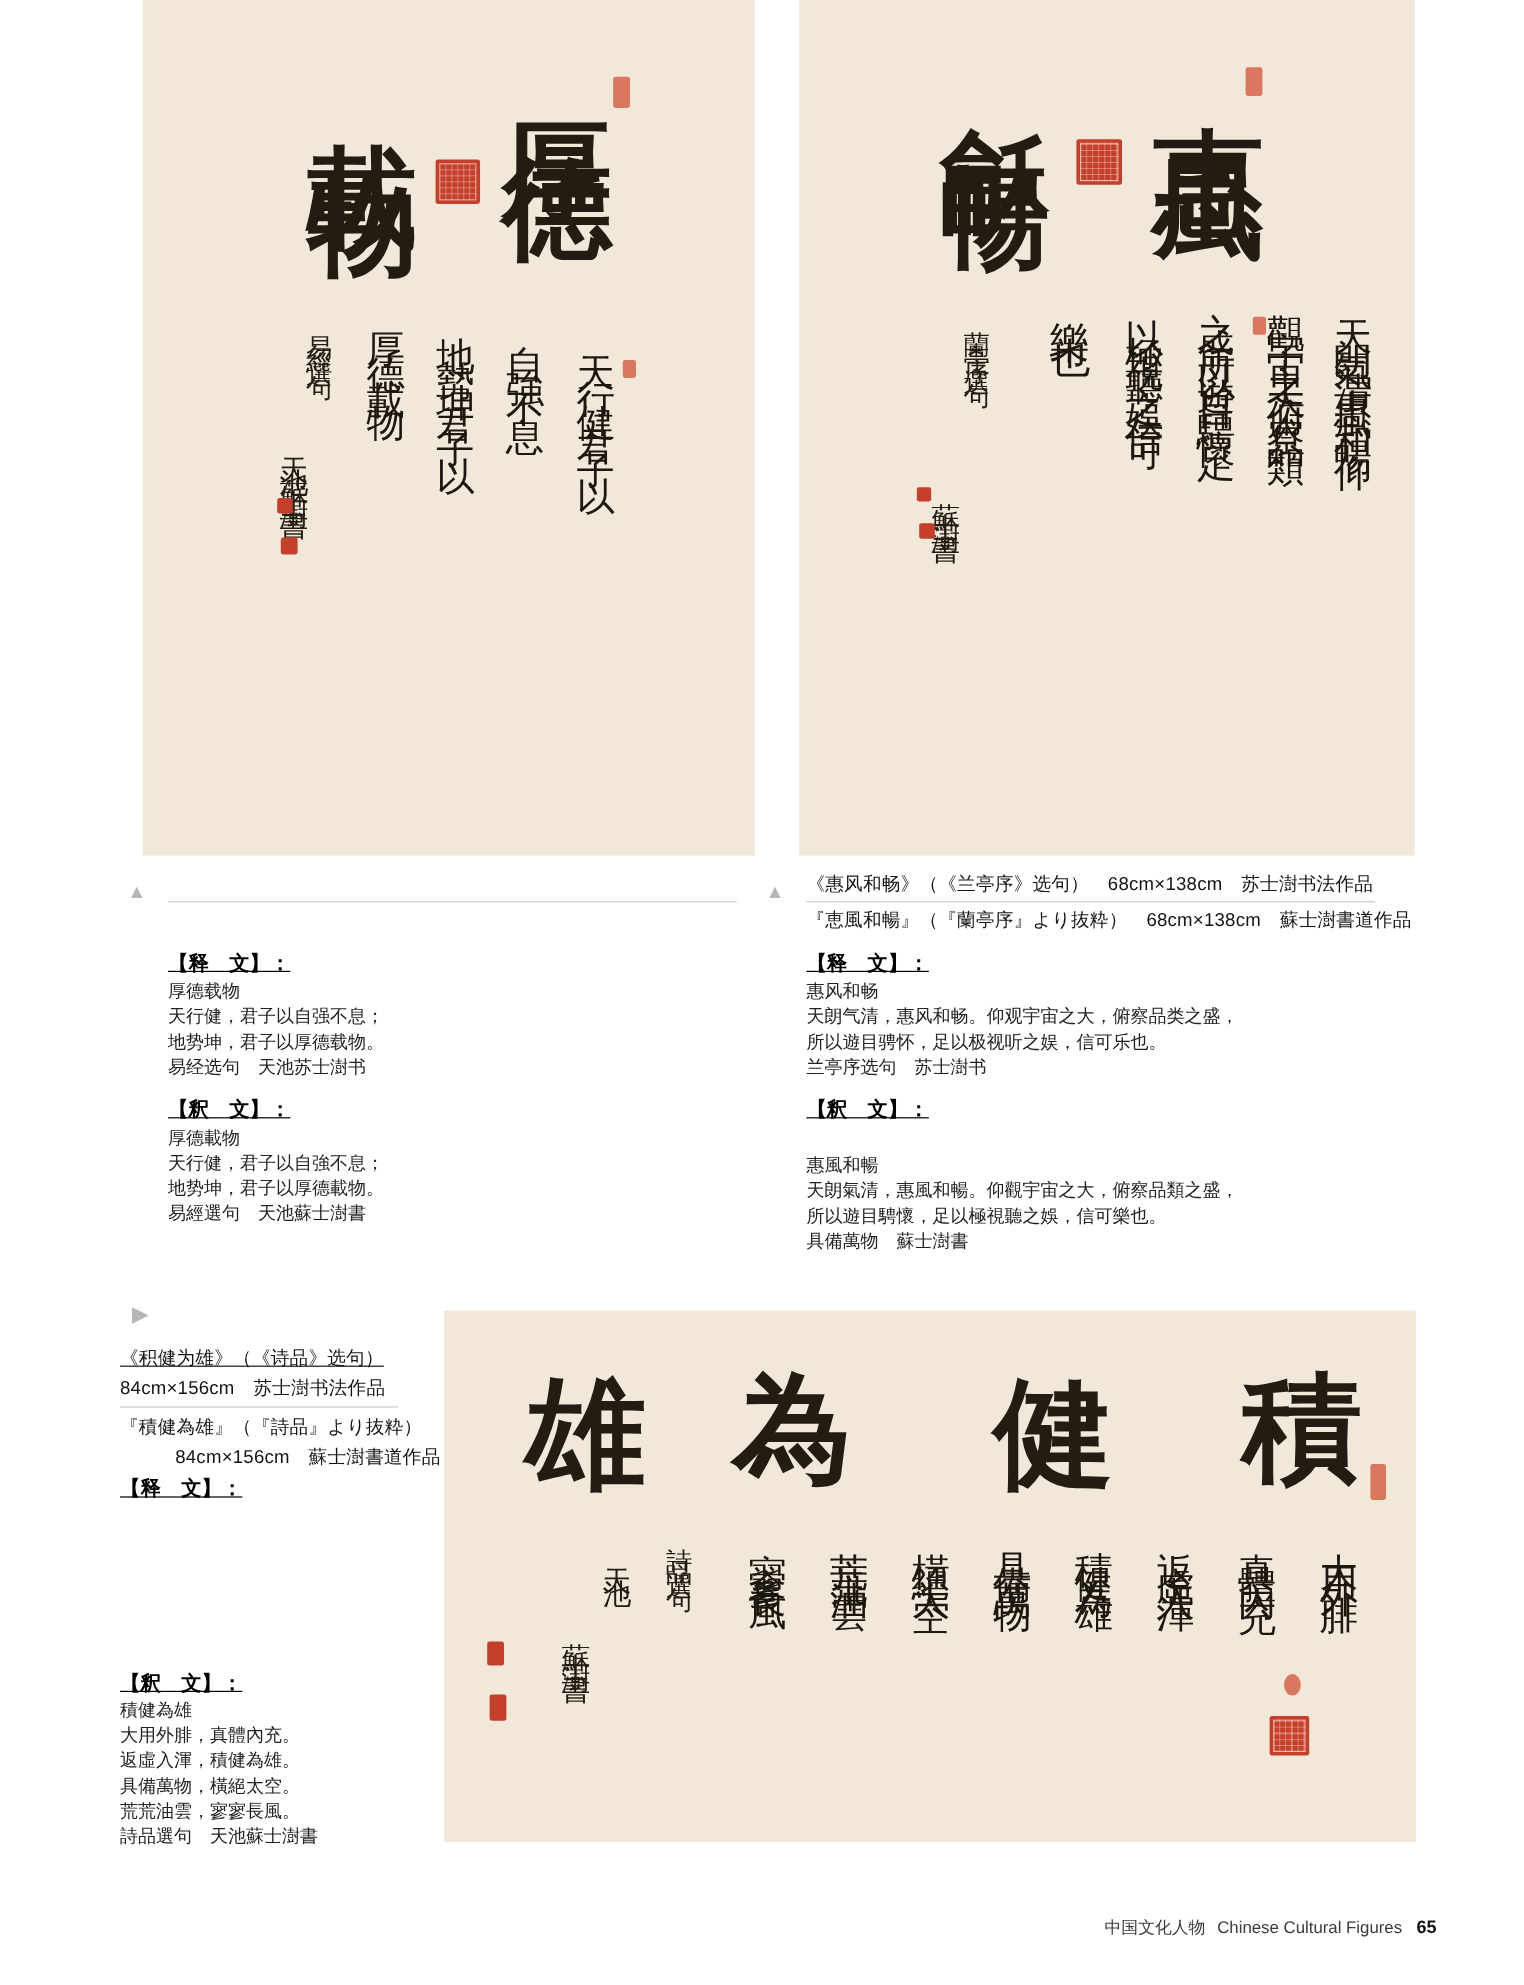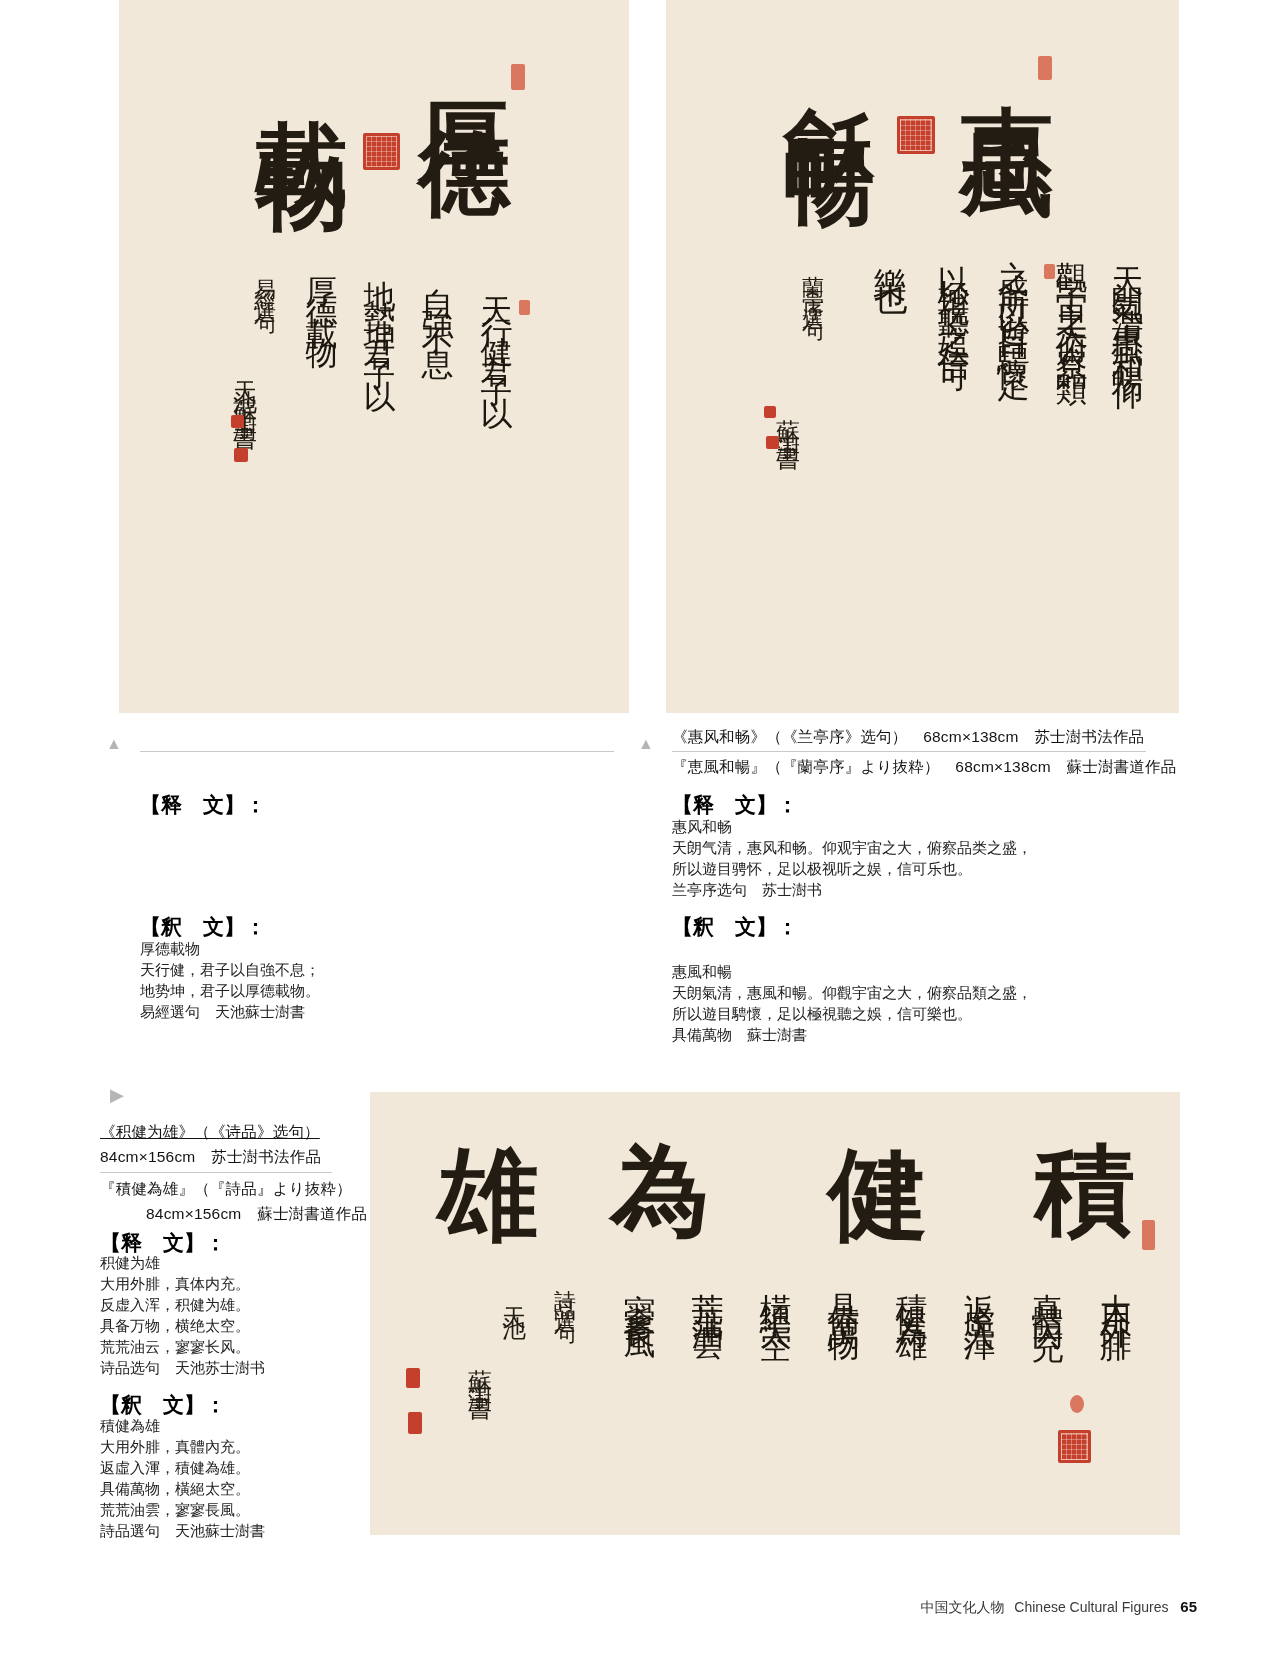--- a/index.html
+++ b/index.html
@@ -65,21 +65,21 @@
   .c-seal-oval{left:700px;top:303px;width:14px;height:18px;}
   .c-seal-sq{left:688px;top:338px;width:33px;height:33px;}
   .c-seal-s1{left:36px;top:276px;width:14px;height:20px;}
   .c-seal-s2{left:38px;top:320px;width:14px;height:22px;}
 
   
   .tri{position:absolute;color:#b5b5b5;font-size:16px;line-height:1;}
   .cap{position:absolute;font-size:15.5px;color:#141414;letter-spacing:0.2px;white-space:nowrap;}
   .divider{position:absolute;height:1px;background:#c9c9c9;}
   .seclabel{position:absolute;font-family:"Liberation Serif","DejaVu Serif",serif;
-            font-size:21px;font-weight:600;color:#000;white-space:nowrap;}
+            font-size:17px;font-weight:600;color:#000;white-space:nowrap;text-decoration:underline;}
   .seclines{position:absolute;font-family:"Liberation Serif","DejaVu Serif",serif;
             font-size:15px;color:#222;line-height:21px;white-space:nowrap;}
 
   
   .footer{position:absolute;top:1598px;right:73px;font-size:14px;color:#3a3a3a;white-space:nowrap;}
   .footer .pagenum{font-weight:700;color:#111;margin-left:8px;font-size:15px;}
 </style>
 </head>
 <body>
 
@@ -138,20 +138,26 @@
     <div class="seal light oval c-seal-oval"></div>
     <div class="seal big c-seal-sq"></div>
     <div class="seal c-seal-s1"></div>
     <div class="seal c-seal-s2"></div>
   </section>
 
   <span class="tri" style="left:106px;top:736px;">▲</span>
   <div class="divider" style="left:140px;top:751px;width:474px;"></div>
 
   <div class="seclabel" style="left:140px;top:791px;">【释　文】：</div>
+  <div class="seclines" style="left:140px;top:817px;">
+    <div>厚德载物</div>
+    <div>天行健，君子以自强不息；</div>
+    <div>地势坤，君子以厚德载物。</div>
+    <div>易经选句　天池苏士澍书</div>
+  </div>
   <div class="seclabel" style="left:140px;top:913px;">【釈　文】：</div>
   <div class="seclines" style="left:140px;top:939px;">
     <div>厚德載物</div>
     <div>天行健，君子以自強不息；</div>
     <div>地势坤，君子以厚德載物。</div>
     <div>易經選句　天池蘇士澍書</div>
   </div>
 
   <span class="tri" style="left:638px;top:736px;">▲</span>
   <div class="cap" style="left:672px;top:727px;">《惠风和畅》（《兰亭序》选句）　68cm×138cm　苏士澍书法作品</div>
@@ -174,28 +180,20 @@
   </div>
 
   <span class="tri" style="left:110px;top:1086px;font-size:18px;">▶</span>
   <div class="cap" style="left:100px;top:1122px;text-decoration:underline;">《积健为雄》（《诗品》选句）</div>
   <div class="cap" style="left:100px;top:1147px;">84cm×156cm　苏士澍书法作品</div>
   <div class="divider" style="left:100px;top:1172px;width:232px;"></div>
   <div class="cap" style="left:100px;top:1179px;">『積健為雄』（『詩品』より抜粋）</div>
   <div class="cap" style="left:100px;top:1204px;margin-left:46px;">84cm×156cm　蘇士澍書道作品</div>
 
   <div class="seclabel" style="left:100px;top:1229px;">【释　文】：</div>
-  <div class="seclines" style="left:100px;top:1253px;">
-    <div>积健为雄</div>
-    <div>大用外腓，真体内充。</div>
-    <div>反虚入浑，积健为雄。</div>
-    <div>具备万物，横绝太空。</div>
-    <div>荒荒油云，寥寥长风。</div>
-    <div>诗品选句　天池苏士澍书</div>
-  </div>
   <div class="seclabel" style="left:100px;top:1391px;">【釈　文】：</div>
   <div class="seclines" style="left:100px;top:1416px;">
     <div>積健為雄</div>
     <div>大用外腓，真體內充。</div>
     <div>返虛入渾，積健為雄。</div>
     <div>具備萬物，橫絕太空。</div>
     <div>荒荒油雲，寥寥長風。</div>
     <div>詩品選句　天池蘇士澍書</div>
   </div>
 

